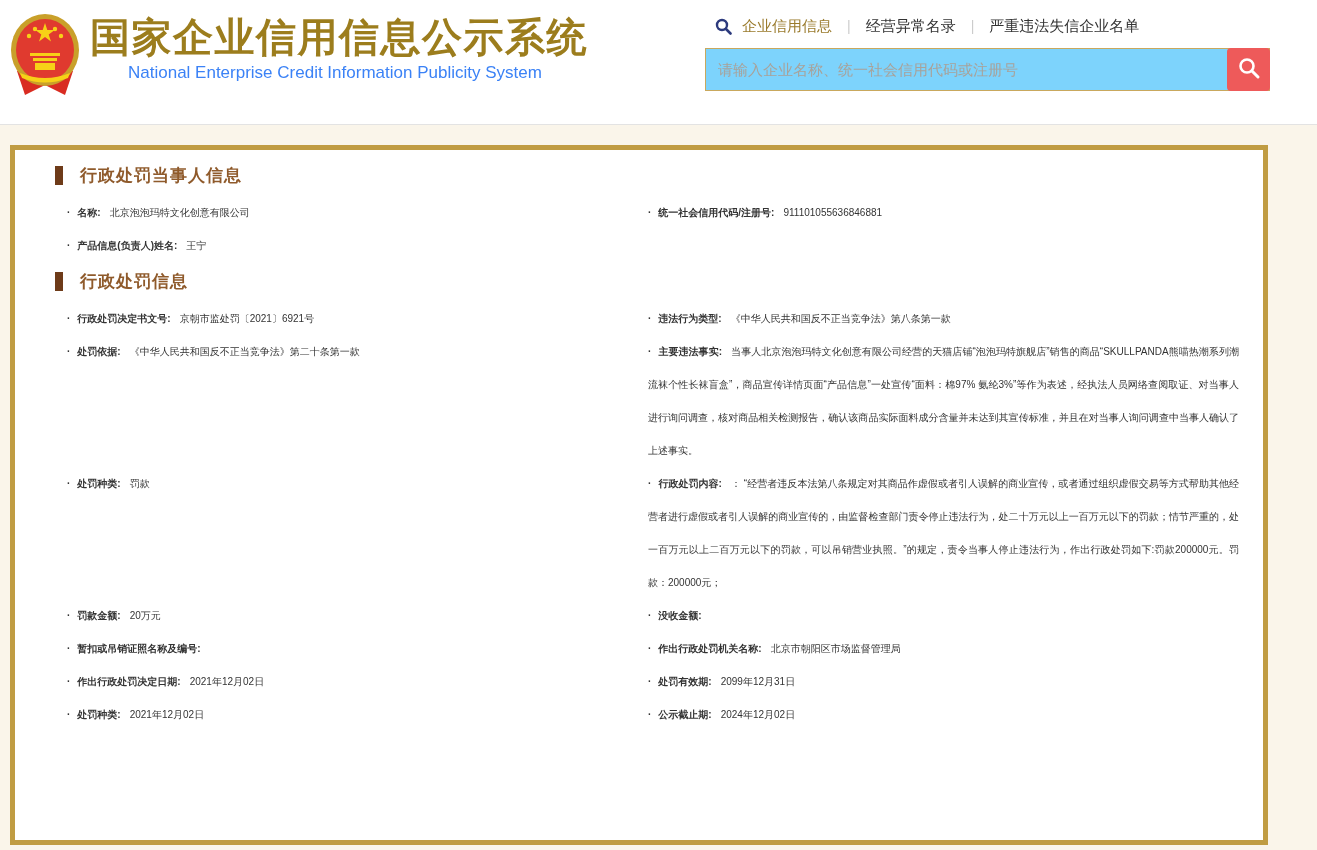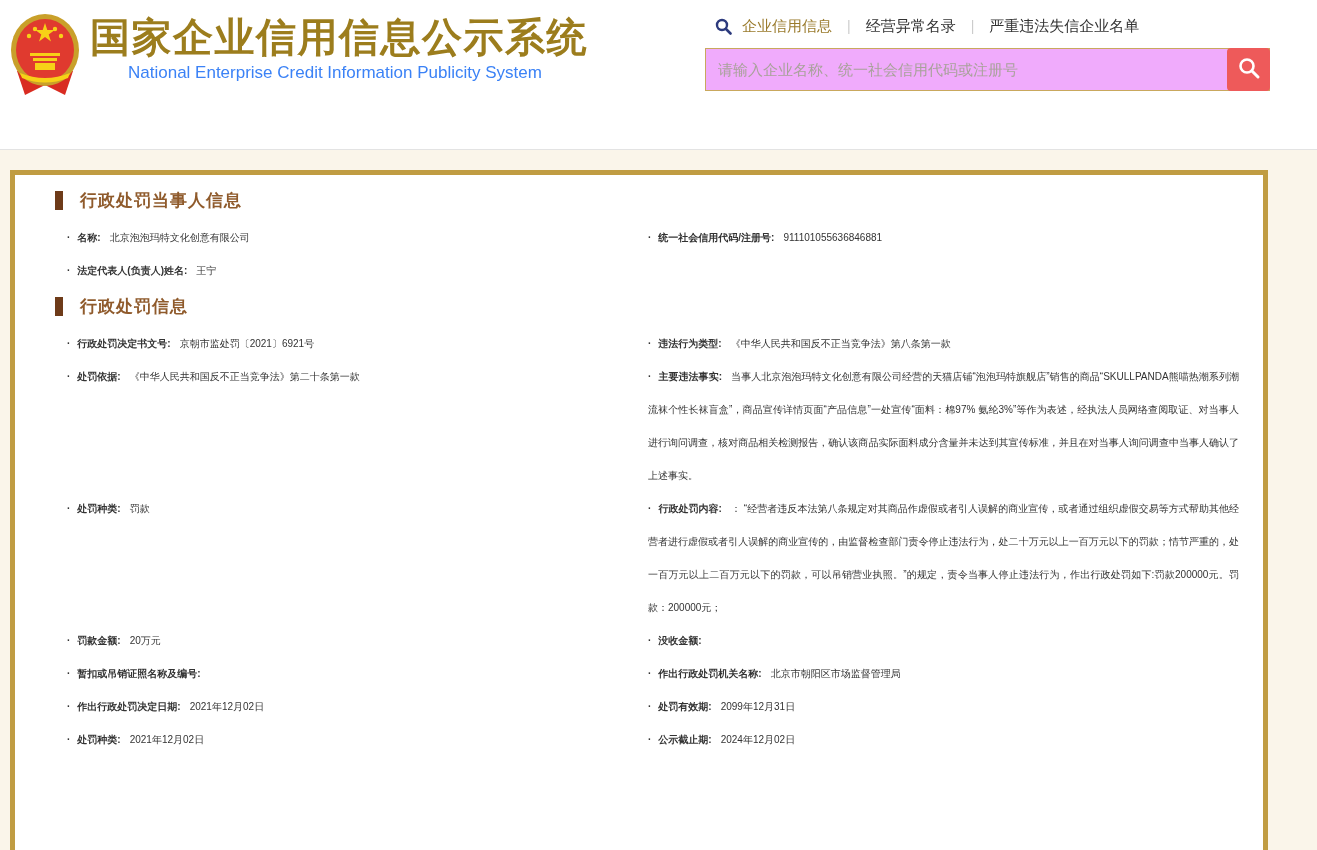--- a/index.html
+++ b/index.html
@@ -1,33 +1,33 @@
 <!DOCTYPE html>
 <html><head>
 <meta charset="utf-8">
 <style>
   * { margin:0; padding:0; box-sizing:border-box; }
   html,body { width:1317px; height:850px; overflow:hidden; }
   body { font-family:"Liberation Sans","DejaVu Sans",sans-serif; background:#faf5ea; color:#333; }
 
   
-  .site-header { height:150px; background:#fff; border-bottom:1px solid #e3e3e3;
+  .site-header { height:125px; background:#fff; border-bottom:1px solid #e3e3e3;
     display:flex; justify-content:space-between; padding:6px 47px 0 8px; }
   .header-left { display:flex; }
   .logo { width:74px; height:88px; margin:4px 8px 0 0; flex:none; }
   .title-block { padding-top:8px; }
   .site-title { font-size:40px; font-weight:bold; color:#9c7d1d; letter-spacing:1.5px; line-height:46px; }
   .site-subtitle { font-size:17px; color:#3b82f6; margin-top:3px;margin-left:38px; }
   .header-right { width:565px; padding-top:8px; flex:none; }
   .nav-row { display:flex; align-items:center; font-size:15px; height:24px; }
   .nav-search-icon { display:inline-flex; margin:0 10px 0 10px; }
   .nav-sep { color:#ccc; margin:0 15px; font-size:14px; }
   .nav-link { color:#333; text-decoration:none; cursor:pointer; }
   .nav-link.active { color:#9a7b2d; }
-  .search-bar { margin-top:10px; display:flex; align-items:stretch; border:1px solid #c9a85d; height:43px; background:#f0abfc;justify-content:space-between; }
+  .search-bar { margin-top:10px; display:flex; align-items:stretch; border:1px solid #c9a85d; height:43px; background:#7dd3fc;justify-content:space-between; }
   .search-input { flex:1; border:none; outline:none; padding:0 12px; font-size:15px; color:#333; background:transparent; }
   .search-input::placeholder { color:#a8a29a; }
   .search-button { width:43px; flex:none; background:#ee5a5a; border:none; border-radius:4px;
     margin:-1px; cursor:pointer; display:flex; align-items:center; justify-content:center; }
 
   
   main { padding:20px 0 0 10px; }
   .panel { width:1258px; min-height:700px; background:#fff; border:5px solid #c09c42;
     padding:6px 18px 30px 32px; }
   .section-title { display:flex; align-items:center; font-size:17px; font-weight:bold;
@@ -91,21 +91,21 @@
 <main>
   <div class="panel" id="sections-root">
       <section>
         <h2 class="section-title">行政处罚当事人信息</h2>
         <div class="section-grid">
           <div class="row">
             <div class="cell left"><span class="field-label">名称:</span><span class="field-value">北京泡泡玛特文化创意有限公司</span></div>
             <div class="cell right"><span class="field-label">统一社会信用代码/注册号:</span><span class="field-value">911101055636846881</span></div>
           </div>
           <div class="row">
-            <div class="cell left"><span class="field-label">法定代表人(负责人)姓名:</span><span class="field-value">王宁</span></div>
+            <div class="cell left"><span class="field-label">产品信息(负责人)姓名:</span><span class="field-value">王宁</span></div>
             <div class="cell right"></div>
           </div>
         </div>
       </section>
       <section>
         <h2 class="section-title">行政处罚信息</h2>
         <div class="section-grid">
           <div class="row">
             <div class="cell left"><span class="field-label">行政处罚决定书文号:</span><span class="field-value">京朝市监处罚〔2021〕6921号</span></div>
             <div class="cell right"><span class="field-label">违法行为类型:</span><span class="field-value">《中华人民共和国反不正当竞争法》第八条第一款</span></div>

